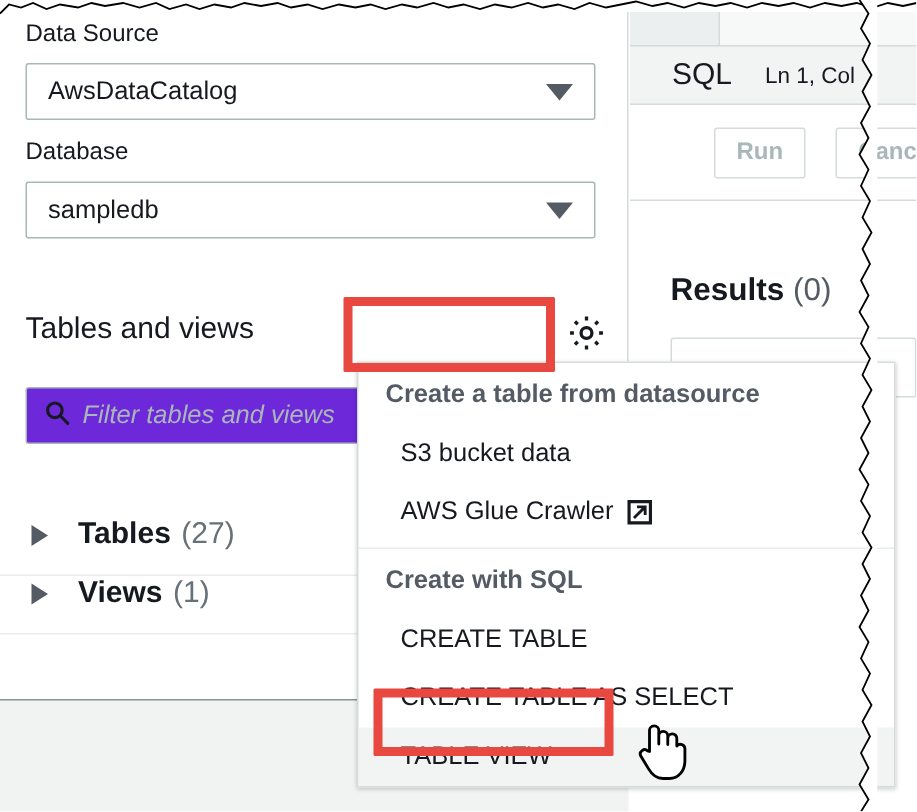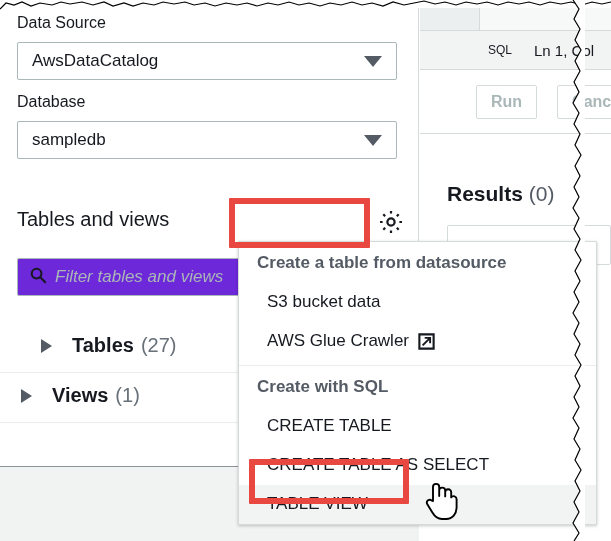--- a/index.html
+++ b/index.html
@@ -30,21 +30,21 @@
   }
   .right-tab-active {
     position: absolute; left: 420px; top: 8px; width: 60px; height: 22px;
     background: #eceff0; border-right: 1px solid #d5dbdb;
   }
   .sql-bar {
     position: absolute; left: 420px; top: 30px; width: 191px; height: 40px;
     background: #f2f3f3; border-top: 1px solid #d5dbdb; border-bottom: 1px solid #d5dbdb;
     display: flex; align-items: center;
   }
-  .sql-bar .sql-label { margin-left: 68px; font-size: 12px; color: #16191f; }
+  .sql-bar .sql-label { margin-left: 28px; font-size: 20px; color: #16191f; }
   .sql-bar .lncol { margin-left: 22px; font-size: 15px; color: #16191f; white-space: nowrap; }
 
   .btn-row {
     position: absolute; left: 420px; top: 71px; width: 191px; height: 62px;
     background: #ffffff; display: flex; align-items: center; padding-left: 32px;
   }
   .act-btn {
     height: 34px; border: 1px solid #d5dbdb; border-radius: 2px; background: #ffffff;
     display: flex; align-items: center; justify-content: center;
     font-size: 16px; font-weight: bold; color: #aab7b8; padding: 0 14px;
@@ -195,21 +195,21 @@
   <div class="filter-box">
     <span class="mag">
       <svg width="18" height="18" viewBox="0 0 20 20" fill="none" stroke="#16191f" stroke-width="2.3">
         <circle cx="8.4" cy="8.4" r="5.4"></circle>
         <path d="M12.6 12.6L18 18" stroke-linecap="round"></path>
       </svg>
     </span>
     <span class="ph">Filter tables and views</span>
   </div>
 
-  <div class="tree-row" style="top:319px;padding-left:20px;">
+  <div class="tree-row" style="top:330px;">
     <span class="tri"></span>
     <span class="name">Tables</span>
     <span class="count">(27)</span>
   </div>
 
   <div class="tree-row" style="top:369px;">
     <span class="tri"></span>
     <span class="name">Views</span>
     <span class="count">(1)</span>
   </div>

